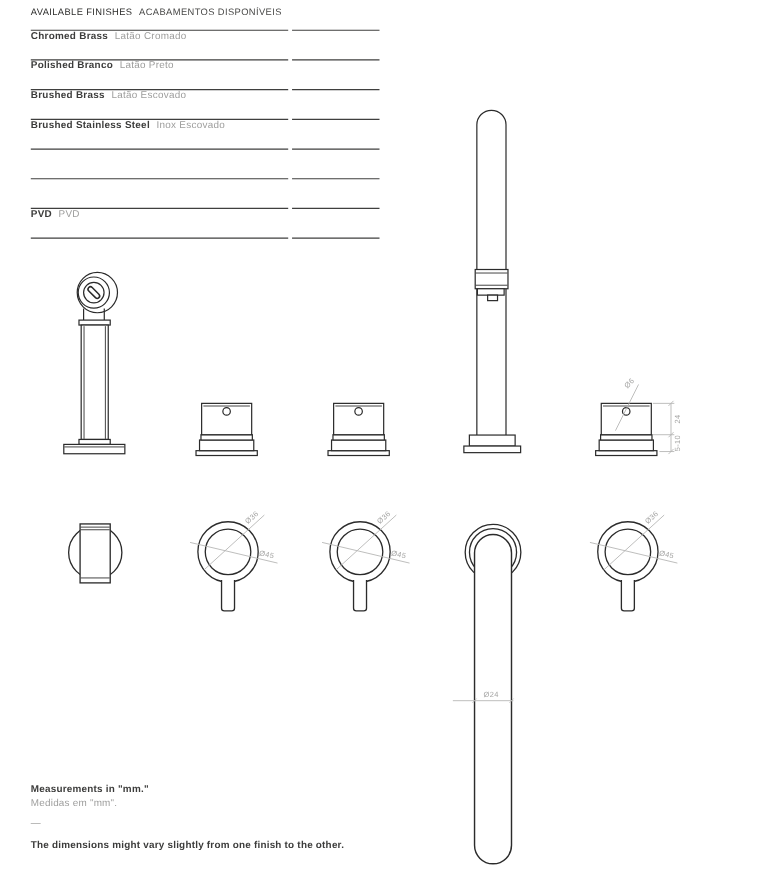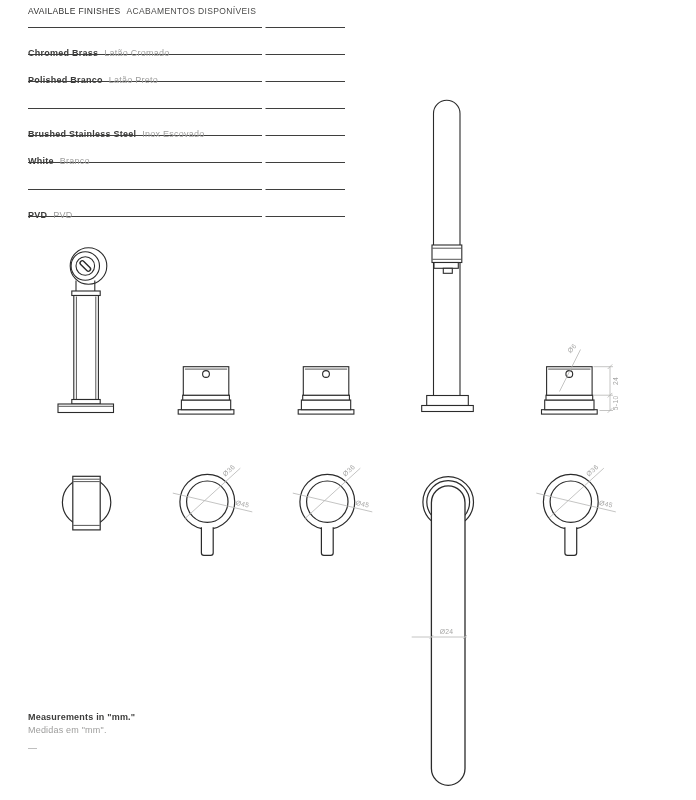--- a/index.html
+++ b/index.html
@@ -6,21 +6,21 @@
   .page{
     position:relative;width:696px;height:800px;background:#fff;overflow:hidden;
     font-family:"Liberation Sans",sans-serif;color:#3c3c3b;
   }
   .drawings{position:absolute;left:0;top:0;width:696px;height:800px;}
   
   .hdr{position:absolute;left:28px;top:6px;font-size:8.5px;letter-spacing:.35px;white-space:nowrap;}
   .hdr .en{font-weight:400;color:#2e2e2d;}
   .hdr .pt{font-weight:400;color:#4a4a49;margin-left:6px;}
   
-  .frow{position:absolute;left:28px;width:317px;height:27px;display:flex;align-items:center;white-space:nowrap;margin-top:12px;}
+  .frow{position:absolute;left:28px;width:317px;height:27px;display:flex;align-items:flex-start;white-space:nowrap;}
   .frow .en{font-weight:700;font-size:9px;letter-spacing:.25px;color:#3c3c3b;}
   .frow .pt{font-size:9px;letter-spacing:.25px;color:#9d9d9c;margin-left:6px;}
   
   .foot{position:absolute;left:28px;top:711px;font-size:9px;letter-spacing:.2px;line-height:12.5px;}
   .foot .b{font-weight:700;color:#3c3c3b;}
   .foot .g{color:#9d9d9c;}
   .foot .dash{color:#9d9d9c;margin:6px 0 7px 0;}
   svg text{font-family:"Liberation Sans",sans-serif;}
   .dimtxt{font-size:6.8px;fill:#a5a5a4;letter-spacing:.3px;}
 </style>
@@ -179,32 +179,33 @@
   </div>
 
   <div class="frow" style="top:27px">
     <span class="en">Chromed Brass</span>
     <span class="pt">Latão Cromado</span>
   </div>
   <div class="frow" style="top:54px">
     <span class="en">Polished Branco</span>
     <span class="pt">Latão Preto</span>
   </div>
+  <div class="frow" style="top:81px">
+    <span class="en">Brushed Brass</span>
+    <span class="pt">Latão Escovado</span>
+  </div>
   <div class="frow" style="top:108px">
     <span class="en">Brushed Stainless Steel</span>
     <span class="pt">Inox Escovado</span>
-  </div>
-  <div class="frow" style="top:135px">
-    <span class="en">White</span>
-    <span class="pt">Branco</span>
   </div>
   <div class="frow" style="top:189px">
     <span class="en">PVD</span>
     <span class="pt">PVD</span>
   </div>
 
   <div class="foot">
     <div class="b">Measurements in "mm."</div>
     <div class="g">Medidas em "mm".</div>
     <div class="dash">—</div>
+    <div class="b">The dimensions might vary slightly from one finish to the other.</div>
   </div>
 
 </div>
 
 </body></html>

